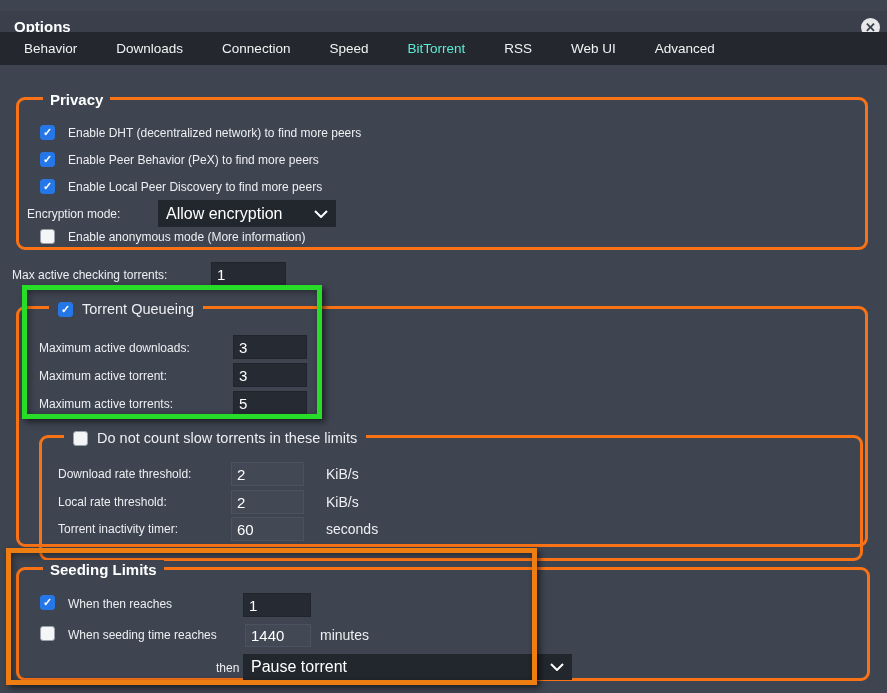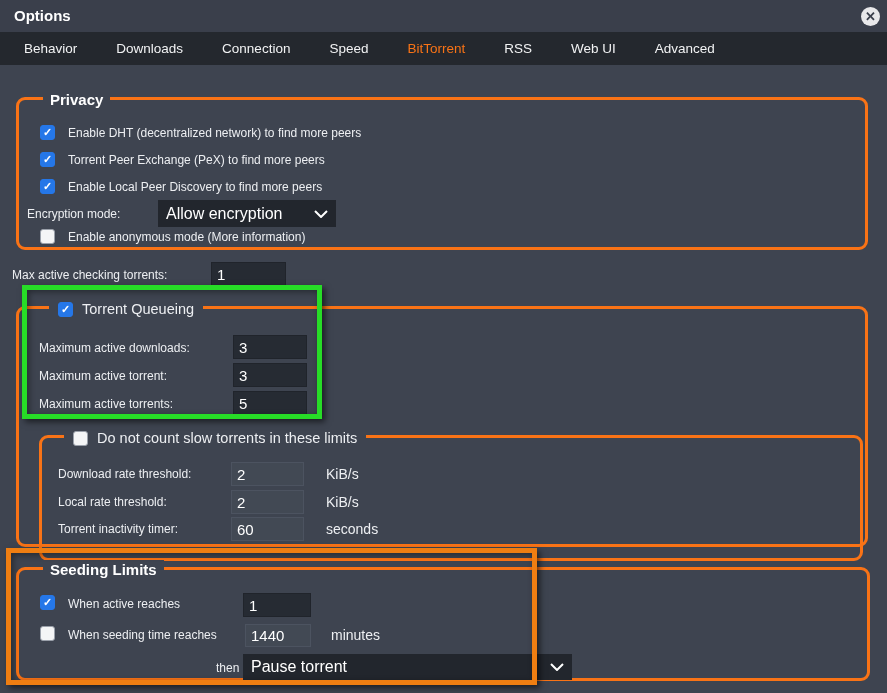--- a/index.html
+++ b/index.html
@@ -7,21 +7,21 @@
   body { font-family:"Liberation Sans", sans-serif; }
 
   .dialog {
     position:relative; width:887px; height:693px;
     background:#3e4450; overflow:hidden;
     color:#edeff2;
   }
 
   
   .titlebar {
-    position:absolute; left:0; top:0; width:887px; height:32px;
+    position:absolute; left:0; top:11px; width:887px; height:32px;
     background:#3a3f4b;
   }
   .title {
     position:absolute; left:14px; top:0; line-height:32px;
     font-size:15px; font-weight:bold; color:#ffffff;
   }
   .close-btn {
     position:absolute; right:7px; top:7px; width:19px; height:19px;
     background:#e8e8ea; border-radius:50%;
     display:flex; align-items:center; justify-content:center;
@@ -33,21 +33,21 @@
   }
 
   
   .tabbar {
     position:absolute; left:0; top:32px; width:887px; height:33px;
     background:#24282e;
     display:flex; align-items:center; gap:39px; padding-left:24px;
     font-size:13.5px; color:#f2f3f4;
   }
   .tab { cursor:pointer; white-space:nowrap; }
-  .tab.active { color:#f97316; }
+  .tab.active { color:#5eead4; }
 
   
   .fs {
     position:absolute; border:3px solid #f97316; border-radius:9px;
   }
   .legend {
     position:absolute; top:-10px; left:24px; height:20px;
     background:#3e4450; padding:0 7px;
     font-size:15px; font-weight:bold; color:#ffffff;
     line-height:20px; white-space:nowrap;
@@ -122,21 +122,21 @@
     <div class="legend">Privacy</div>
 
     <span class="cb checked" style="left:21px; top:25px;">
         <span class="tick">✓</span>
       </span>
     <span class="lbl" style="left:49px; top:25px;">Enable DHT (decentralized network) to find more peers</span>
 
     <span class="cb checked" style="left:21px; top:52px;">
         <span class="tick">✓</span>
       </span>
-    <span class="lbl" style="left:49px; top:52px;">Torrent Peer Exchange (PeX) to find more peers</span>
+    <span class="lbl" style="left:49px; top:52px;">Enable Peer Behavior (PeX) to find more peers</span>
 
     <span class="cb checked" style="left:21px; top:79px;">
         <span class="tick">✓</span>
       </span>
     <span class="lbl" style="left:49px; top:79px;">Enable Local Peer Discovery to find more peers</span>
 
     <span class="lbl" style="left:8px; top:106px;">Encryption mode:</span>
     <div class="select" style="left:139px; top:100px; width:178px; height:27px;">
       <span>Allow encryption</span>
       <svg class="chev" width="14" height="8" viewBox="0 0 14 8">
@@ -187,27 +187,27 @@
       <span class="unit" style="left:284px; top:83px;">seconds</span>
     </div>
   </div>
 
   <div class="fs" style="left:16px; top:567px; width:854px; height:114px;">
     <div class="legend">Seeding Limits</div>
 
     <span class="cb checked" style="left:21px; top:25px;">
         <span class="tick">✓</span>
       </span>
-    <span class="lbl" style="left:49px; top:26px;">When active reaches</span>
+    <span class="lbl" style="left:49px; top:26px;">When then reaches</span>
     <input class="txt" style="left: 224px; top: 23px; width: 68px; height: 24px;" value="1">
 
     <span class="cb" style="left:21px; top:56px;"></span>
     <span class="lbl" style="left:49px; top:57px;">When seeding time reaches</span>
     <input class="txt disabled" style="left: 226px; top: 54px; width: 66px; height: 23px;" value="1440">
-    <span class="unit" style="left:312px; top:57px;">minutes</span>
+    <span class="unit" style="left:301px; top:57px;">minutes</span>
 
     <span class="lbl" style="left:197px; top:90px;">then</span>
     <div class="select" style="left:224px; top:84px; width:329px; height:26px;">
       <span>Pause torrent</span>
       <svg class="chev" width="14" height="8" viewBox="0 0 14 8">
           <polyline points="1,1 7,7 13,1" stroke="#ffffff" stroke-width="2" fill="none"></polyline>
         </svg>
     </div>
   </div>
 

